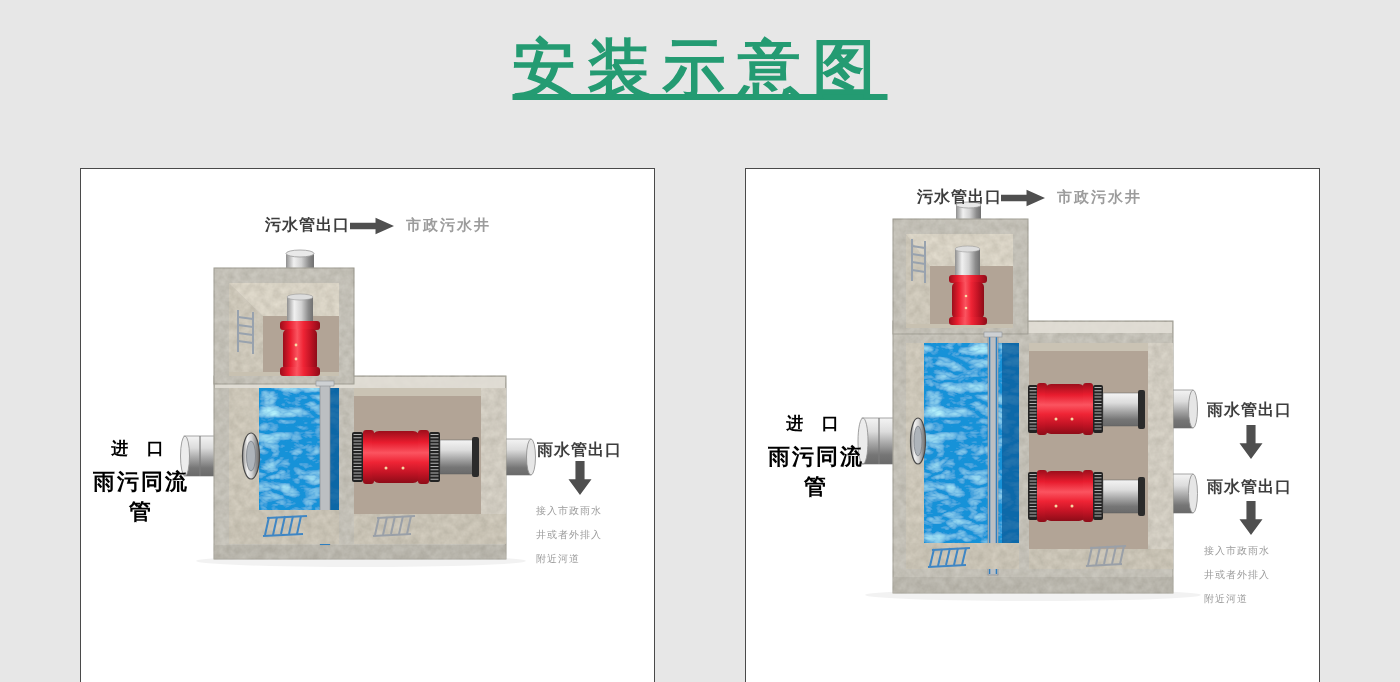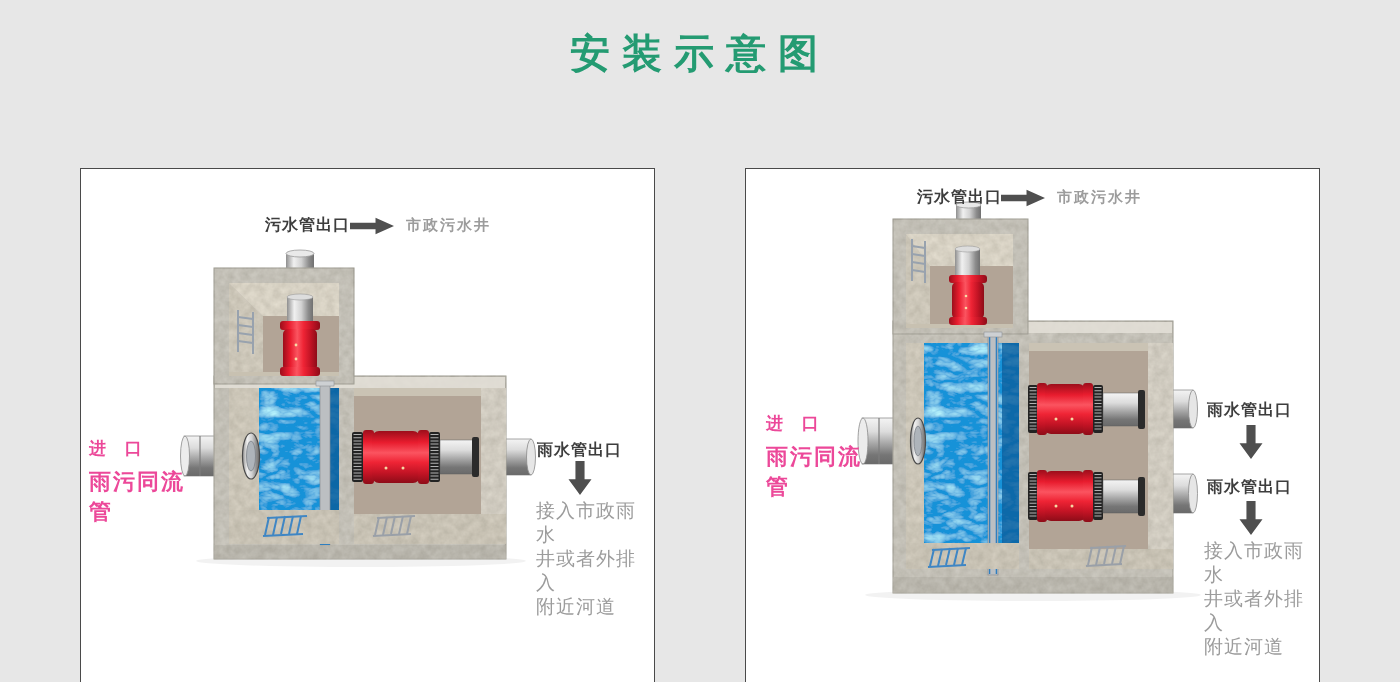--- a/index.html
+++ b/index.html
@@ -1,30 +1,30 @@
 <!DOCTYPE html>
 <html><head>
 <meta charset="utf-8">
 <style>
   html,body{margin:0;padding:0;}
   body{font-family:"Liberation Sans","DejaVu Sans",sans-serif;}
   .page{position:relative;width:1400px;height:682px;background:#e7e7e7;overflow:hidden;}
   .title{position:absolute;top:26px;left:0;width:100%;text-align:center;
-         font-size:40px;font-weight:900;color:#249b72;letter-spacing:12px;margin:0;}
+         font-size:63px;font-weight:900;color:#249b72;letter-spacing:12px;margin:0;text-decoration:underline;}
   .panel{position:absolute;top:168px;width:575px;height:521px;background:#ffffff;
          border:1px solid #4a4a4a;box-sizing:border-box;}
   .panel-left{left:80px;}
   .panel-right{left:745px;}
   .illu{position:absolute;left:0;top:0;width:575px;height:437px;}
   .lbl{position:absolute;font-size:16px;font-weight:700;color:#3d3d3d;letter-spacing:1px;white-space:nowrap;}
   .lbl-gray{position:absolute;font-size:15px;font-weight:700;color:#9c9c9c;letter-spacing:2px;white-space:nowrap;}
-  .inlet-block{position:absolute;font-weight:700;color:#ec4899;}
+  .inlet-block{position:absolute;text-align:center;font-weight:700;color:#000000;}
   .inlet-l1{font-size:17px;letter-spacing:7px;margin-bottom:7px;}
   .inlet-l2{font-size:22px;letter-spacing:2px;}
-  .note{position:absolute;font-size:19px;color:#9c9c9c;letter-spacing:1px;line-height:24px;}
+  .note{position:absolute;font-size:10px;color:#9c9c9c;letter-spacing:1px;line-height:24px;}
   .arrow-right{position:absolute;width:44px;height:18px;background:#4f4f4f;
     -webkit-clip-path:polygon(0 32%,58% 32%,58% 4%,100% 50%,58% 96%,58% 68%,0 68%);
     clip-path:polygon(0 32%,58% 32%,58% 4%,100% 50%,58% 96%,58% 68%,0 68%);}
   .arrow-down{position:absolute;width:24px;height:34px;background:#4f4f4f;
     -webkit-clip-path:polygon(31% 0,69% 0,69% 54%,98% 54%,50% 100%,2% 54%,31% 54%);
     clip-path:polygon(31% 0,69% 0,69% 54%,98% 54%,50% 100%,2% 54%,31% 54%);}
 </style>
 </head>
 <body>
 

